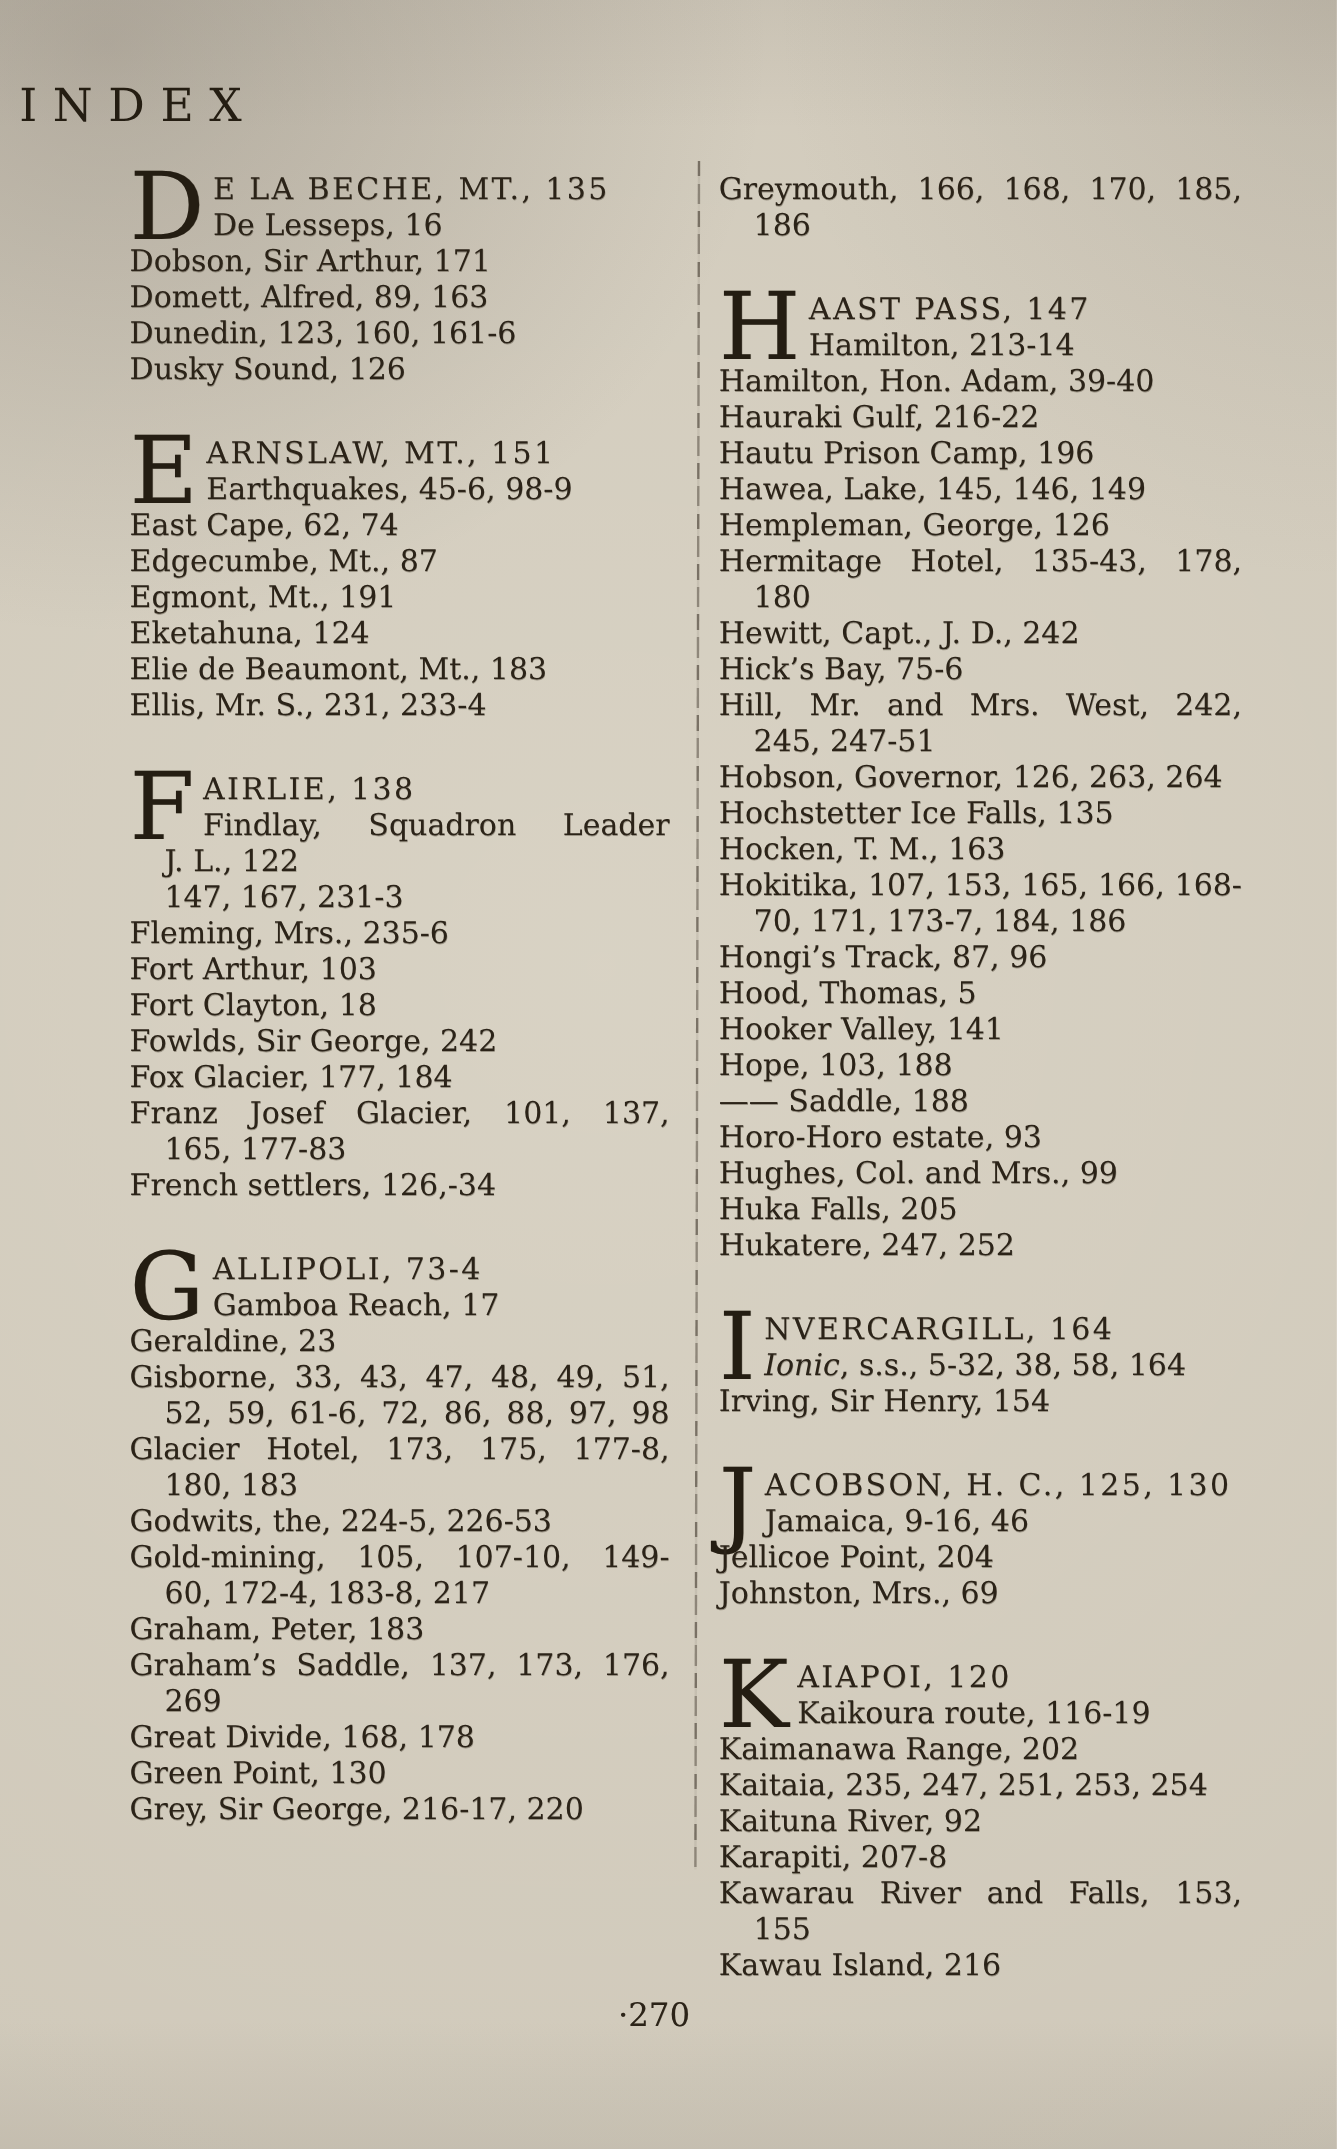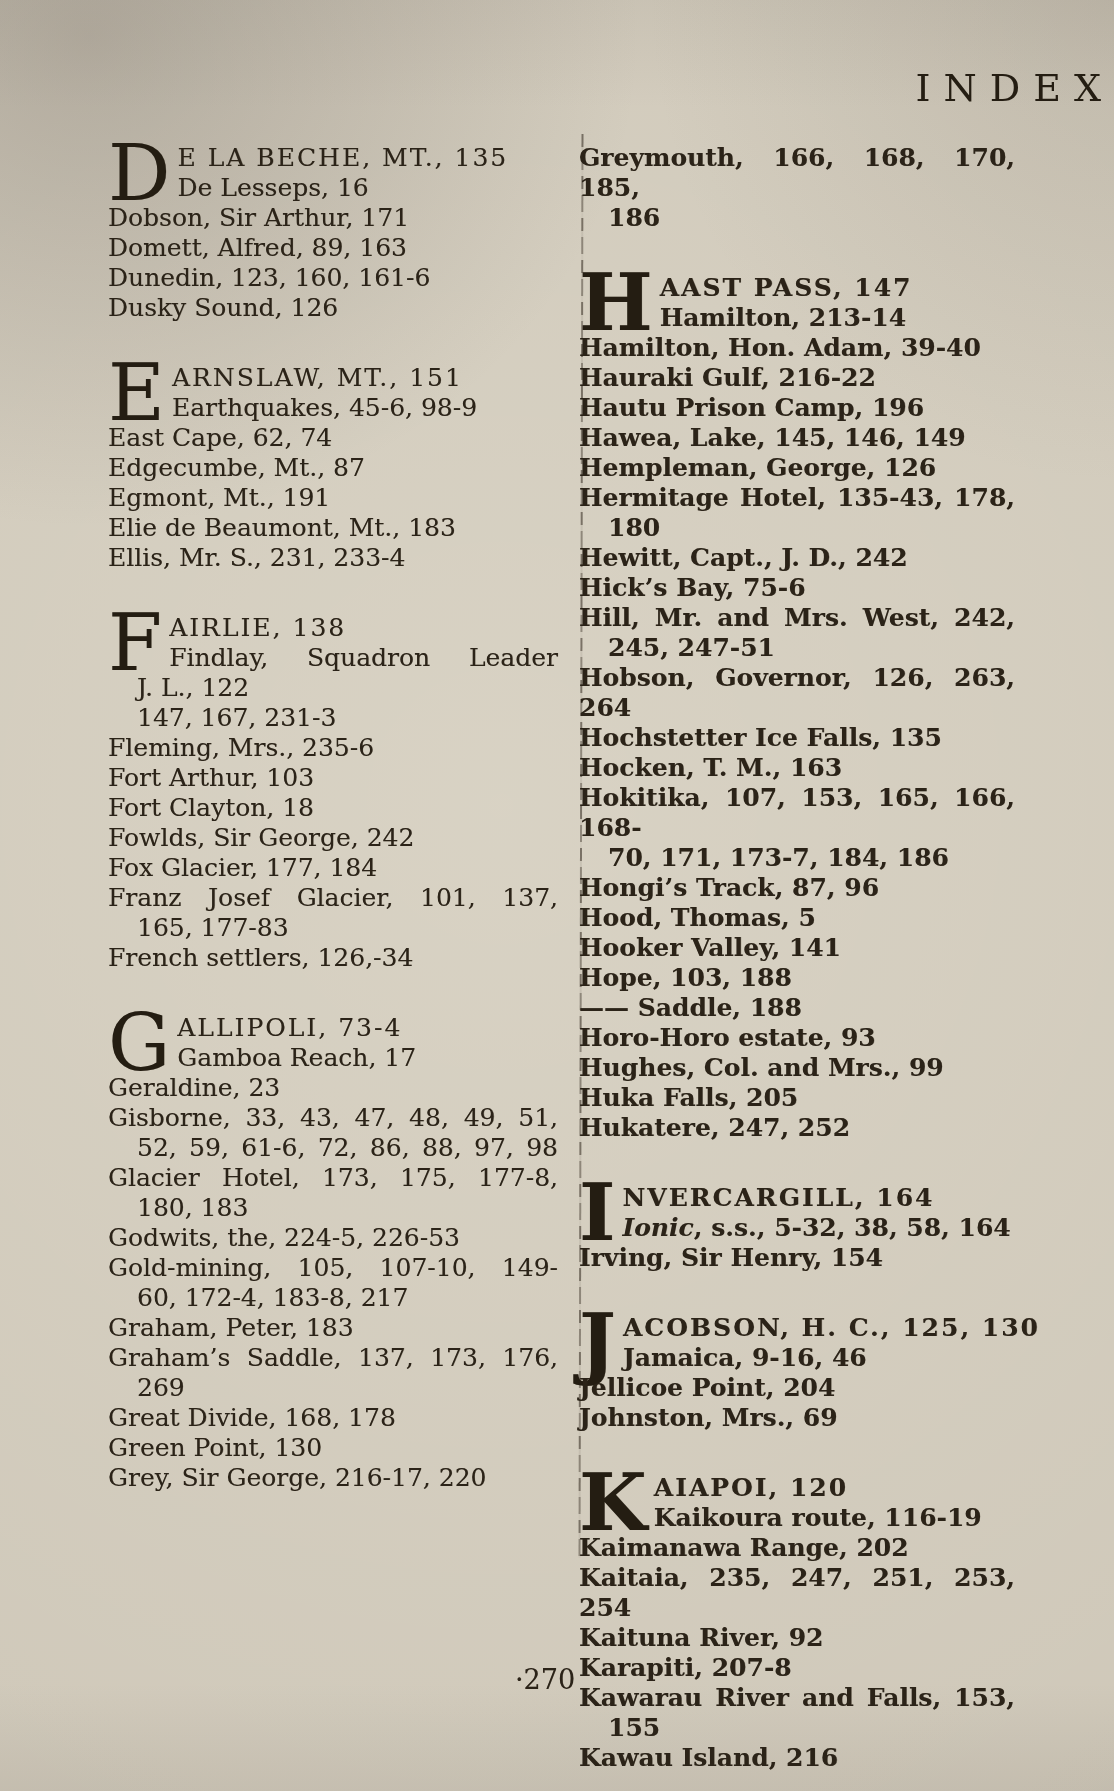--- a/index.html
+++ b/index.html
@@ -11,42 +11,42 @@
       radial-gradient(90% 50% at 8% 2%, rgba(105,97,88,0.30), transparent 55%),
       radial-gradient(70% 45% at 100% 0%, rgba(120,112,100,0.18), transparent 60%),
       radial-gradient(140% 90% at 45% 45%, rgba(255,252,240,0.20), transparent 75%),
       linear-gradient(to bottom, rgba(110,102,92,0.10), transparent 6%, transparent 94%, rgba(110,102,92,0.12));
     font-family:"DejaVu Serif","Liberation Serif",serif;
     color:#2b2318;
     overflow:hidden;
   }
   .title {
     position:absolute; top:66px; left:0; width:1114px;
-    text-align:right; text-indent:16px;
+    text-align:left; text-indent:16px;
     font-size:38px; letter-spacing:13px;
     color:#241d12;
   }
   .divider {
     position:absolute; left:580px; top:134px;
     width:2px; height:1424px;
     background:repeating-linear-gradient(to bottom,
       rgba(72,63,52,0.65) 0 13px,
       rgba(72,63,52,0.10) 13px 19px,
       rgba(72,63,52,0.50) 19px 36px,
       rgba(72,63,52,0.05) 36px 42px);
     transform:rotate(0.12deg);
   }
   .col {
     position:absolute; top:143px;
     font-size:25px; line-height:30px;
     text-align:justify;
     text-shadow:0.3px 0.3px 0.3px rgba(43,33,20,0.35);
   }
   .col-left  { left:108px; width:450px; }
-  .col-right { left:579px; width:436px;font-weight:bold; }
+  .col-right { left:599px; width:436px; }
   .section { margin-top:40px; }
   .section:first-child { margin-top:0; }
   .dropcap {
     float:left;
     font-size:78px; line-height:58px; height:58px;
     margin:1px 7px 0 0;
     color:#241d12;
   }
   .cap-line { letter-spacing:2px; white-space:nowrap; }
   .line { min-height:30px; }
@@ -98,20 +98,23 @@
         <div class="entry">
           <div class="line">East Cape, 62, 74</div>
         </div>
         <div class="entry">
           <div class="line">Edgecumbe, Mt., 87</div>
         </div>
         <div class="entry">
           <div class="line">Egmont, Mt., 191</div>
         </div>
         <div class="entry">
+          <div class="line">Eketahuna, 124</div>
+        </div>
+        <div class="entry">
           <div class="line">Elie de Beaumont, Mt., 183</div>
         </div>
         <div class="entry">
           <div class="line">Ellis, Mr. S., 231, 233-4</div>
         </div>
       </div>
       <div class="section">
         <div class="lead">
           <span class="dropcap">F</span>
           <div class="line cap-line">AIRLIE, 138</div>

